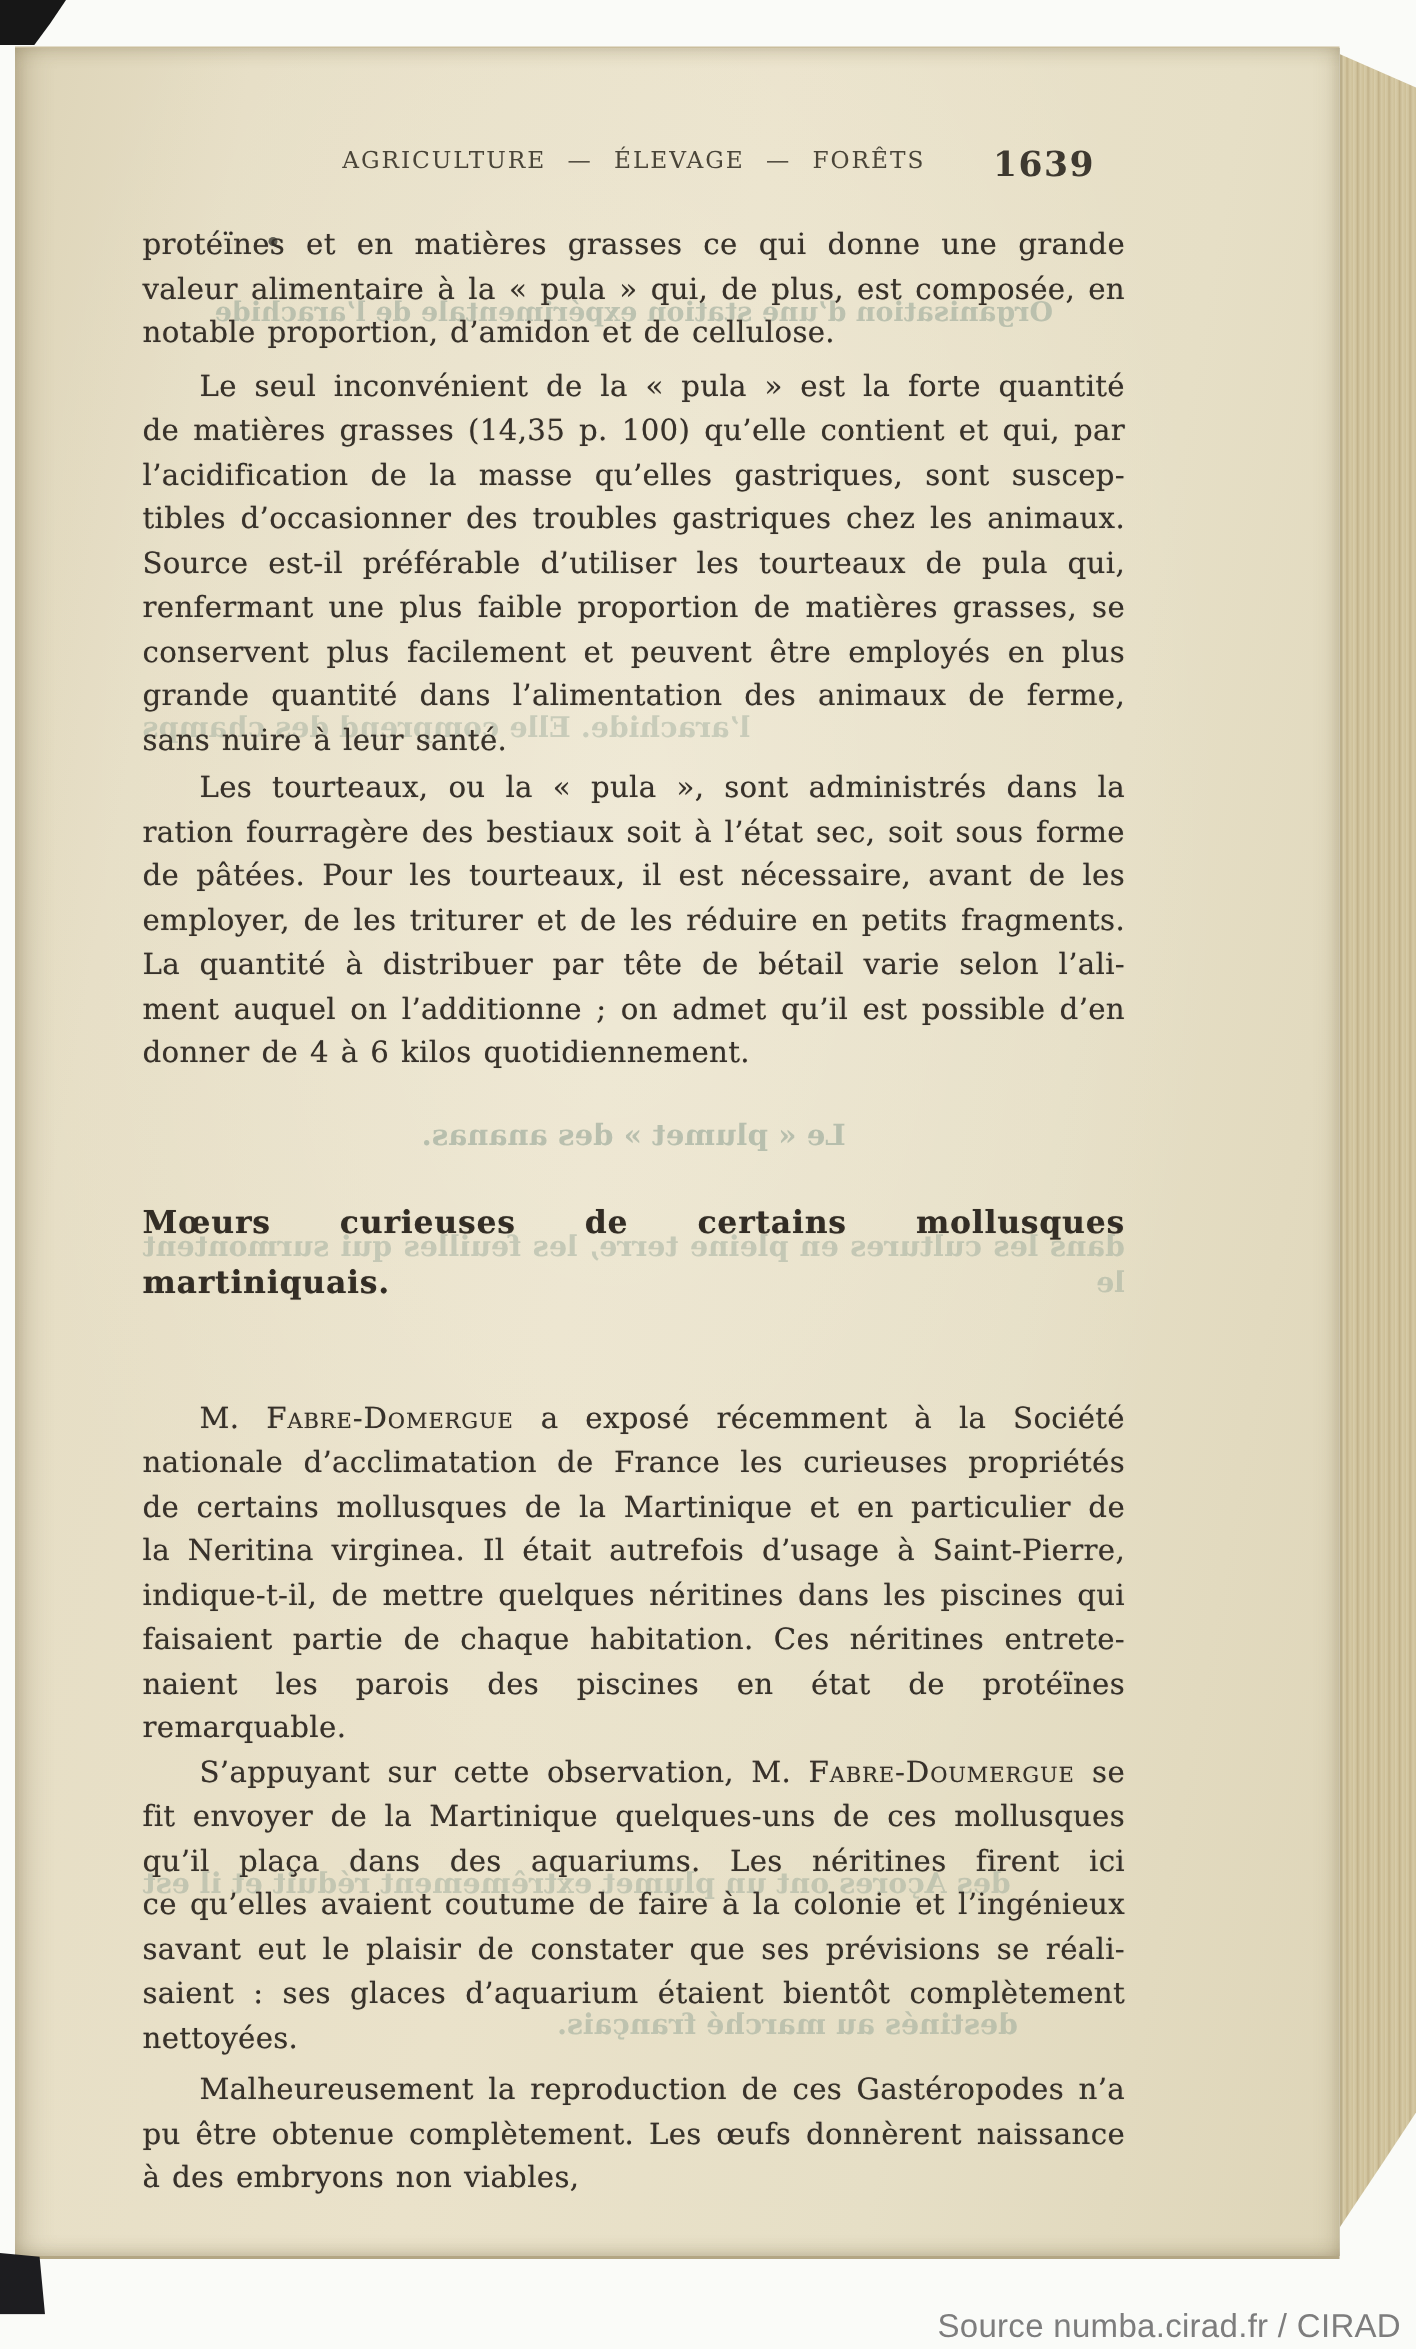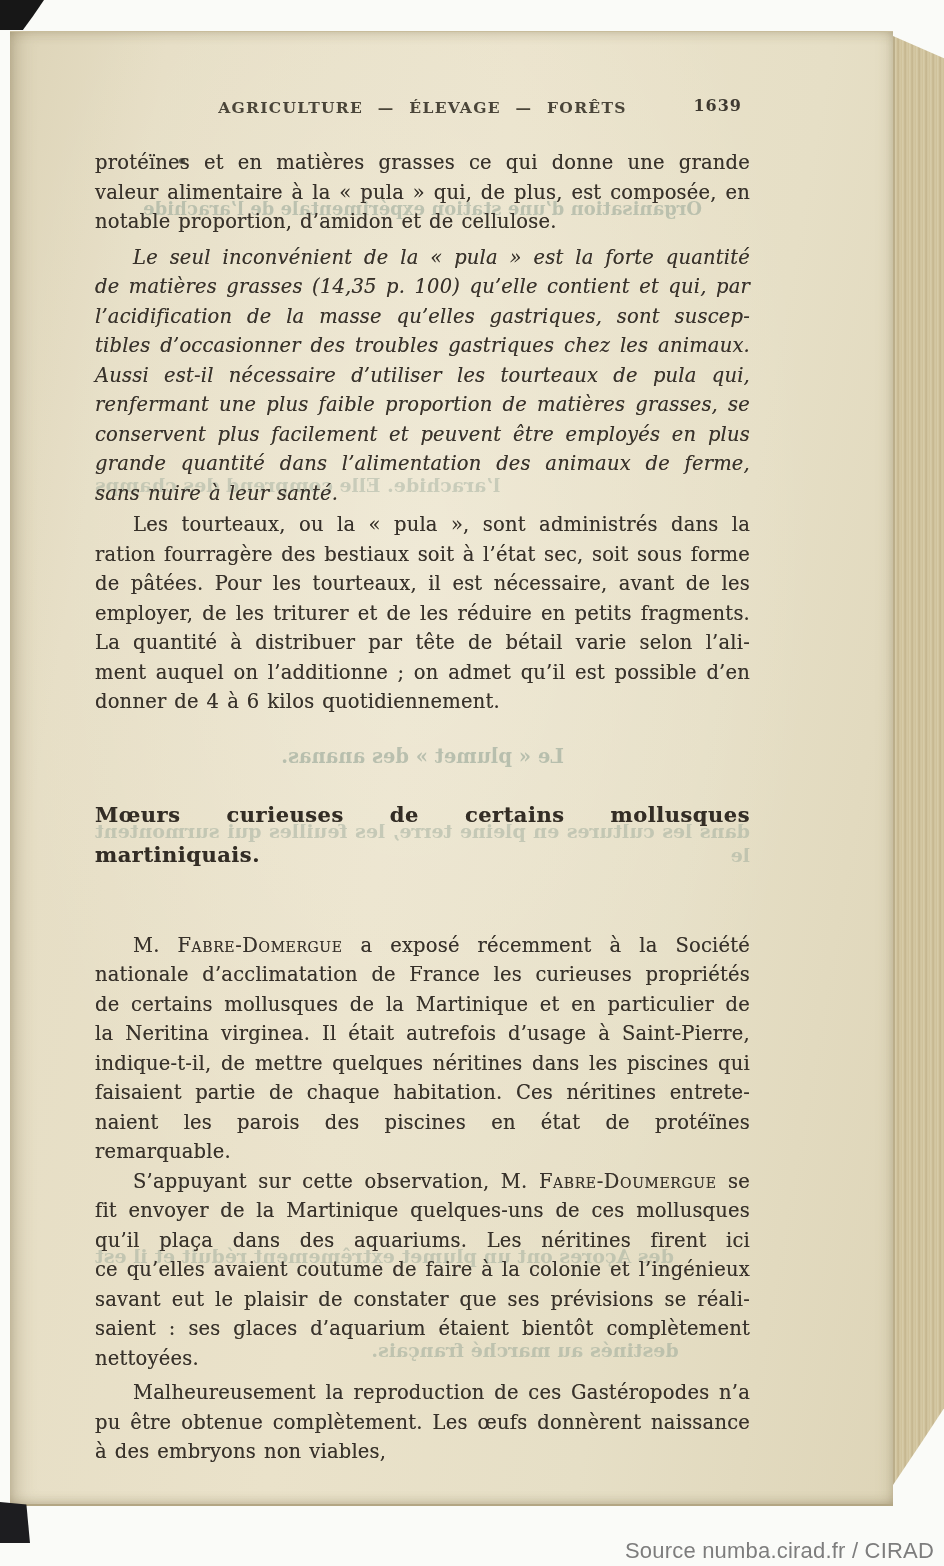--- a/index.html
+++ b/index.html
@@ -46,43 +46,43 @@
     background:#41413a;opacity:0.8;
   }
   
   .running-head{
     position:absolute;left:85px;top:66px;width:655px;height:24px;
     color:#46413
 5;
   }
   .running-title{
     display:block;text-align:center;
-    font-size:15.5px;letter-spacing:1.3px;word-spacing:8px;font-weight:bold;
+    font-size:15.5px;letter-spacing:1.3px;word-spacing:8px;font-weight:normal;
     color:#4a4539;
   }
   .page-number{
-    position:absolute;right:8px;top:-2px;
-    font-size:16px;letter-spacing:1px;color:#3e3930;font-weight:bold;text-align:center;
+    position:absolute;right:20px;top:-2px;
+    font-size:23px;letter-spacing:1px;color:#3e3930;font-weight:bold;text-align:center;
   }
   .column{
     position:absolute;left:85px;top:116px;width:655px;
     color:#37312a;
     font-size:19.5px;line-height:29.5px;
     text-shadow:0 0 0.5px rgba(55,49,42,0.55);
   }
   .line{
     text-align:justify;text-align-last:justify;
     word-spacing:1.5px;letter-spacing:0.2px;
     white-space:normal;
   }
   .line.last{text-align-last:left;}
   .line.indent{text-indent:38px;}
   .sc{font-variant:small-caps;letter-spacing:0.6px;}
   .para{margin:0;padding:0;}
-  .para.p2{margin-top:6px;font-style:italic;}
+  .para.p2{margin-top:6px;}
   .para.p3{margin-top:2px;}
   .section-heading{
     margin-top:78px;
     font-weight:bold;font-size:21px;line-height:40px;
     letter-spacing:0.5px;word-spacing:6.5px;
     color:#332d25;text-align:justify;text-align-last:justify;
   }
   .para.p4{margin-top:56px;}
   .para.p6{margin-top:5px;}
   
@@ -131,21 +131,21 @@
       <div class="line">protéïnes et en matières grasses ce qui donne une grande</div>
       <div class="line">valeur alimentaire à la « pula » qui, de plus, est composée, en</div>
       <div class="line last">notable proportion, d’amidon et de cellulose.</div>
     </div>
 
     <div class="para p2">
       <div class="line indent">Le seul inconvénient de la « pula » est la forte quantité</div>
       <div class="line">de matières grasses (14,35 p. 100) qu’elle contient et qui, par</div>
       <div class="line">l’acidification de la masse qu’elles gastriques, sont suscep-</div>
       <div class="line">tibles d’occasionner des troubles gastriques chez les animaux.</div>
-      <div class="line">Aussi est-il nécessaire d’utiliser les tourteaux de pula qui,</div>
+      <div class="line">Source est-il préférable d’utiliser les tourteaux de pula qui,</div>
       <div class="line">renfermant une plus faible proportion de matières grasses, se</div>
       <div class="line">conservent plus facilement et peuvent être employés en plus</div>
       <div class="line">grande quantité dans l’alimentation des animaux de ferme,</div>
       <div class="line last">sans nuire à leur santé.</div>
     </div>
 
     <div class="para p3">
       <div class="line indent">Les tourteaux, ou la « pula », sont administrés dans la</div>
       <div class="line">ration fourragère des bestiaux soit à l’état sec, soit sous forme</div>
       <div class="line">de pâtées. Pour les tourteaux, il est nécessaire, avant de les</div>

